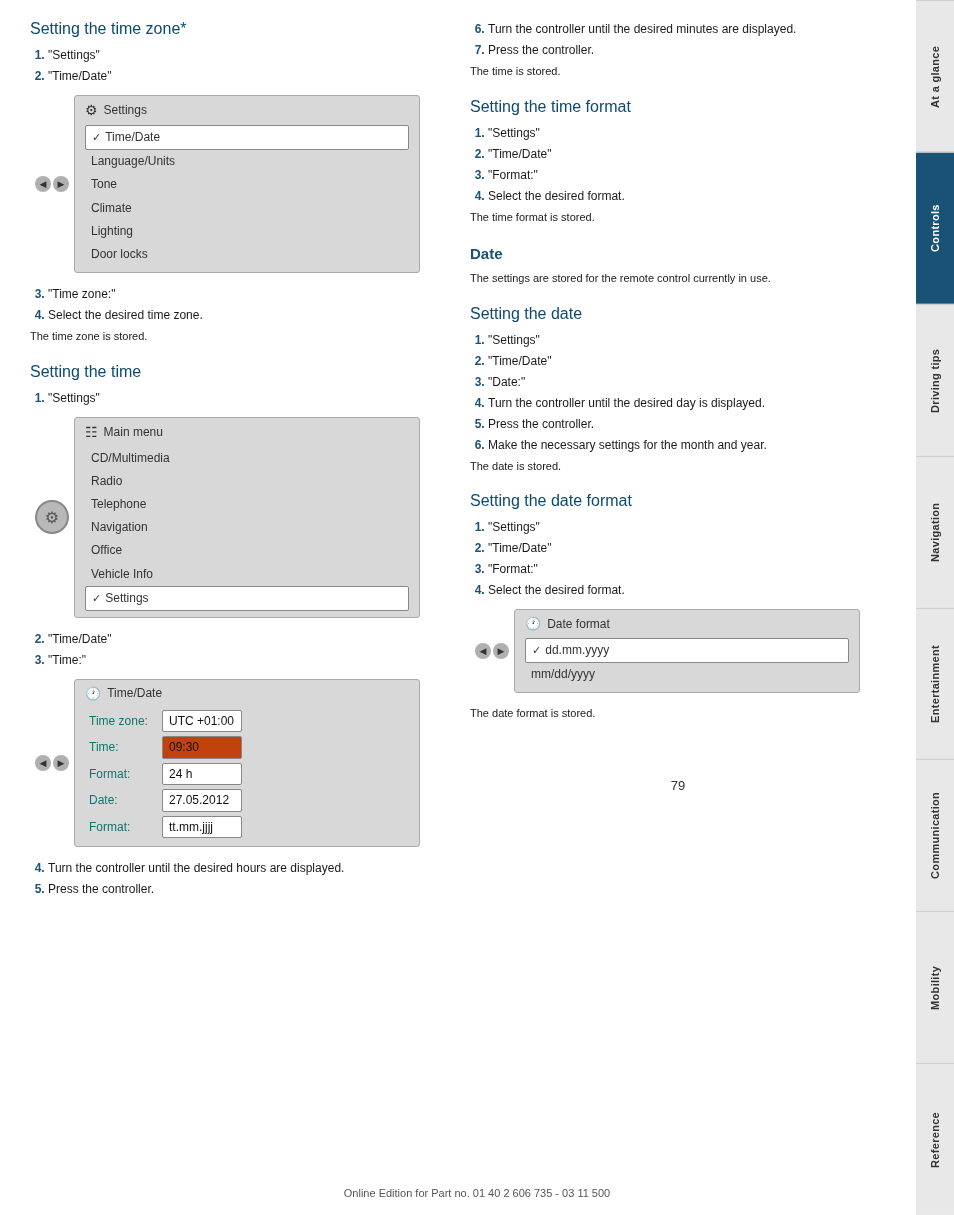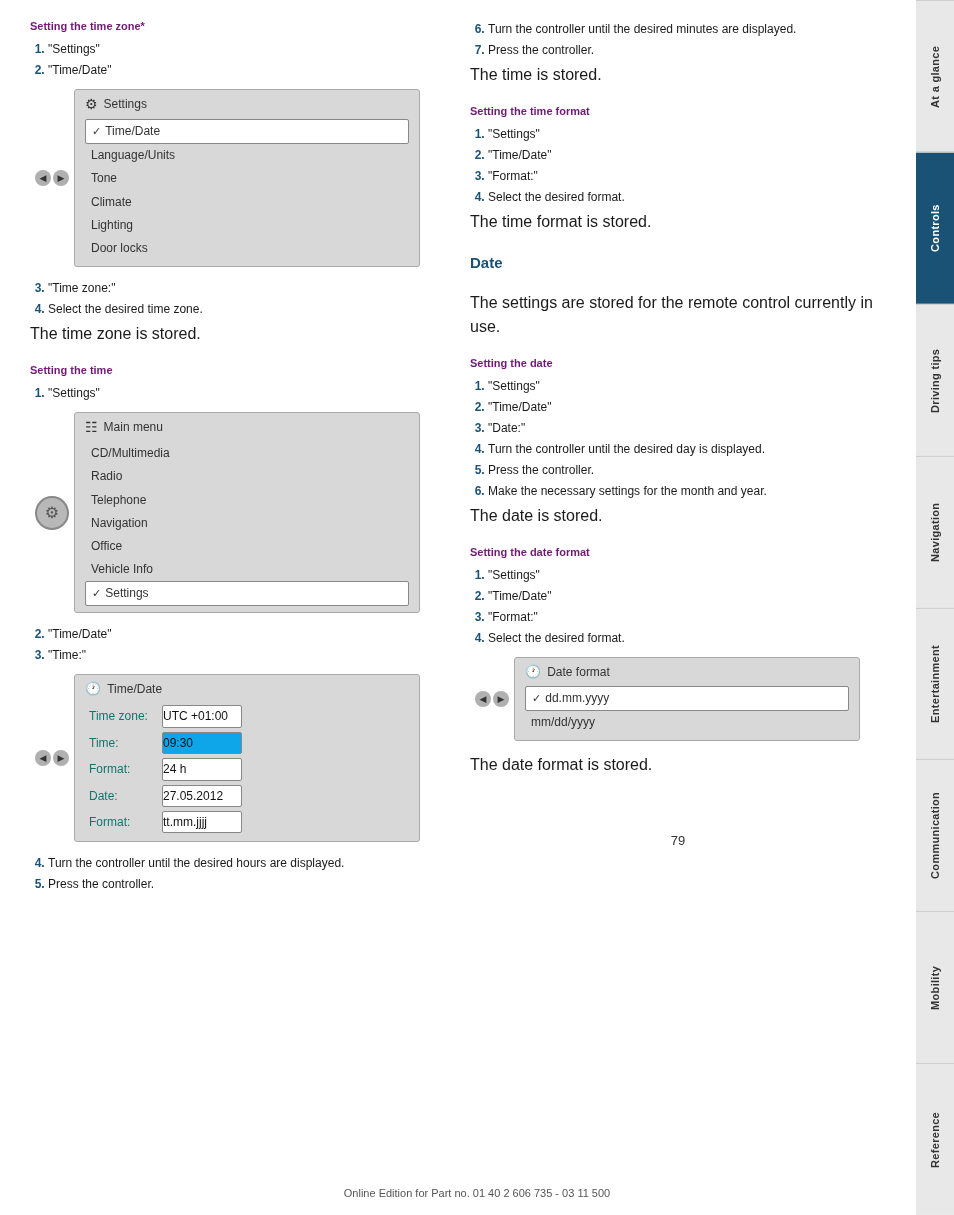--- a/index.html
+++ b/index.html
@@ -64,23 +64,23 @@
       letter-spacing: 0.3px;
     }
 
     .tab-item.active {
       background: #1a5276;
       color: #fff;
     }
 
     
     .section-heading {
-      color: #701a75;
-      font-size: 11px;
-      font-weight: bold;
+      color: #0c4a6e;
+      font-size: 16px;
+      font-weight: normal;
       margin-bottom: 8px;
       margin-top: 18px;
     }
 
     .section-heading:first-child {
       margin-top: 0;
     }
 
     
     ol {
@@ -94,21 +94,21 @@
       line-height: 1.5;
     }
 
     ol li::marker {
       color: #1a5276;
       font-weight: bold;
     }
 
     
     .result-text {
-      font-size: 16px;
+      font-size: 11px;
       margin-top: 4px;
       margin-bottom: 8px;
       line-height: 1.5;
     }
 
     .screen-title {
       display: flex;
       align-items: center;
       gap: 6px;
       font-size: 12px;
@@ -162,38 +162,38 @@
     }
 
     .screen-table .row .label {
       min-width: 65px;
       color: #0f766e;
     }
 
     .screen-table .row .value {
       background: #fff;
       border: 1px solid #888;
-      padding: 0 0;
+      padding: 0 6px;
       border-radius: 2px;
       min-width: 80px;
       font-size: 12px;
       color: #111;
     }
 
     .screen-table .row .value.highlight {
-      background: #0ea5e9;
+      background: #c2410c;
     }
 
     
     .date-bold {
       font-size: 15px;
       font-weight: bold;
       color: #1a5276;
       margin-top: 20px;
-      margin-bottom: 20px;
+      margin-bottom: 8px;
     }
 
     .page-footer {
       position: absolute;
       bottom: 16px;
       left: 50%;
       transform: translateX(-50%);
       font-size: 11px;
       color: #555;
       text-align: center;

